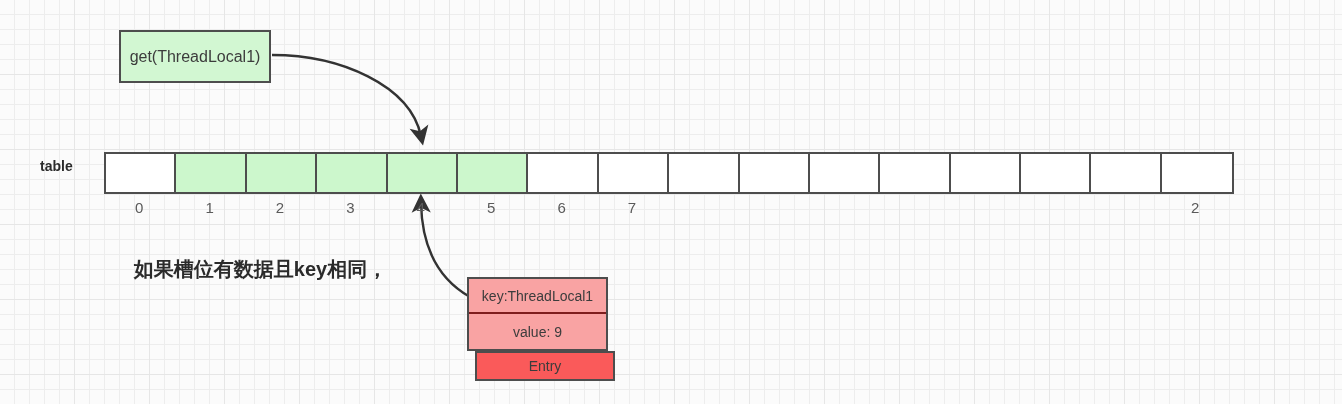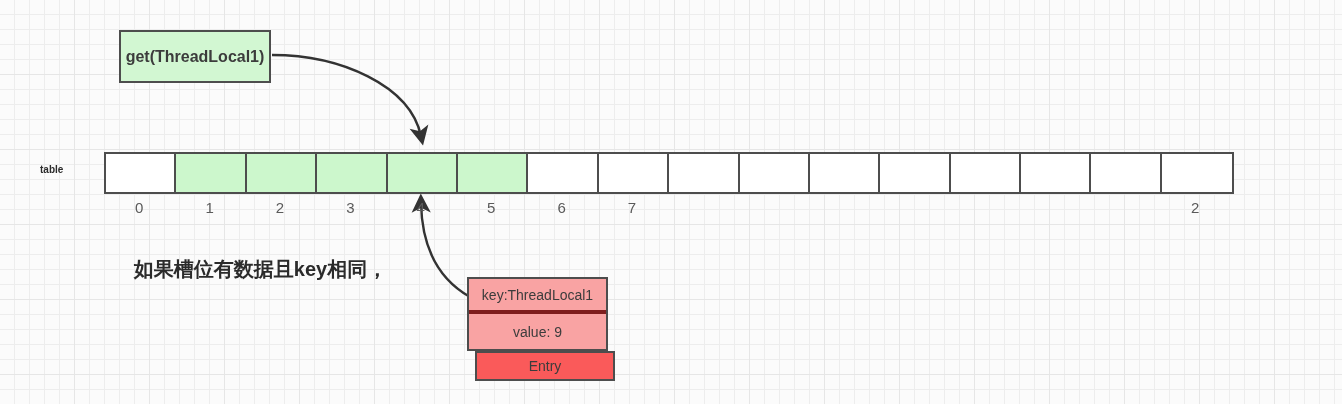--- a/index.html
+++ b/index.html
@@ -57,29 +57,28 @@
     border: 2px solid #4d4d4d;
     box-sizing: border-box;
     display: flex;
     align-items: center;
     justify-content: center;
   }
   #get-box .box-label {
     font-size: 16px;
     color: #3c3c3c;
     white-space: nowrap;
-    font-weight: bold;
   }
 
   
   #table-label {
     position: absolute;
     left: 40px;
-    top: 164px;
-    font-size: 10px;
+    top: 158px;
+    font-size: 14px;
     font-weight: bold;
     color: #2b2b2b;
   }
 
   #table-row {
     position: absolute;
     left: 104px;
     top: 152px;
     height: 42px;
     display: flex;
@@ -143,21 +142,21 @@
   .kv-cell {
     height: 50%;
     box-sizing: border-box;
     display: flex;
     align-items: center;
     justify-content: center;
     font-size: 14px;
     color: #3c3c3c;
   }
   .kv-cell.top {
-    border-bottom: 4px solid #7f1d1d;
+    border-bottom: 2px solid #7f1d1d;
   }
 
   #entry-tag {
     position: absolute;
     left: 475px;
     top: 351px;
     width: 140px;
     height: 30px;
     border: 2px solid #4d4d4d;
     box-sizing: border-box;

